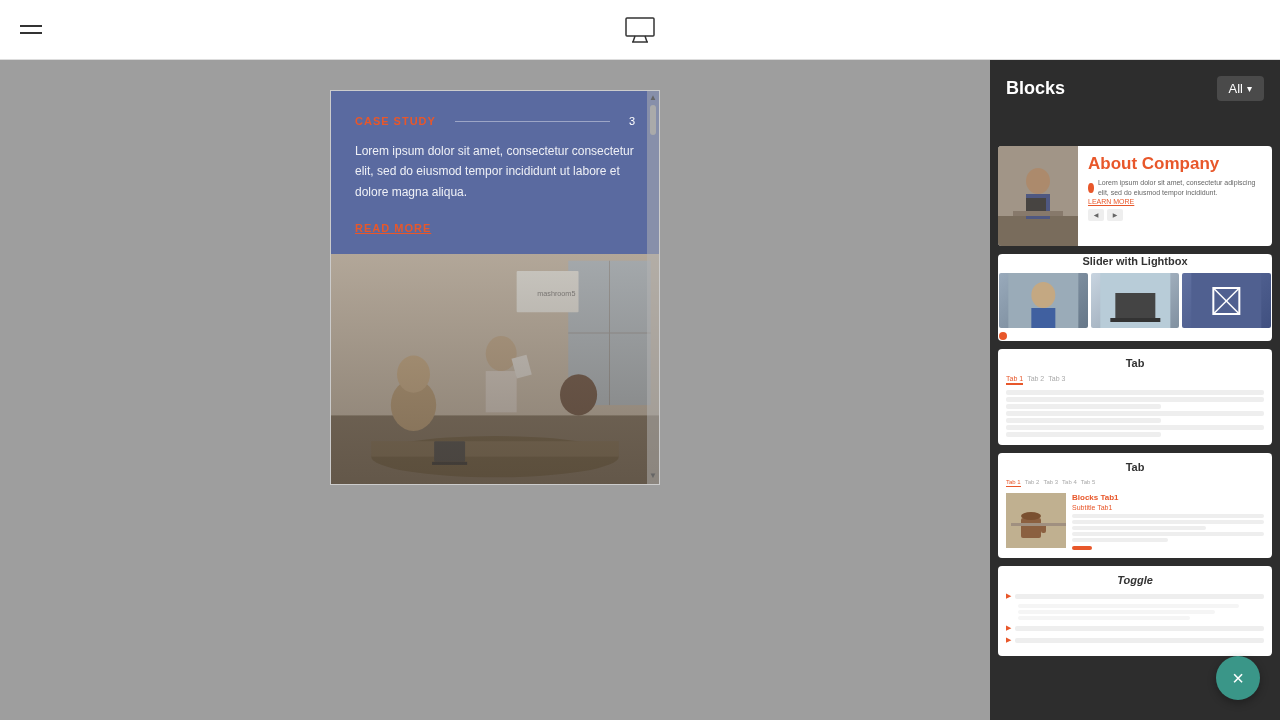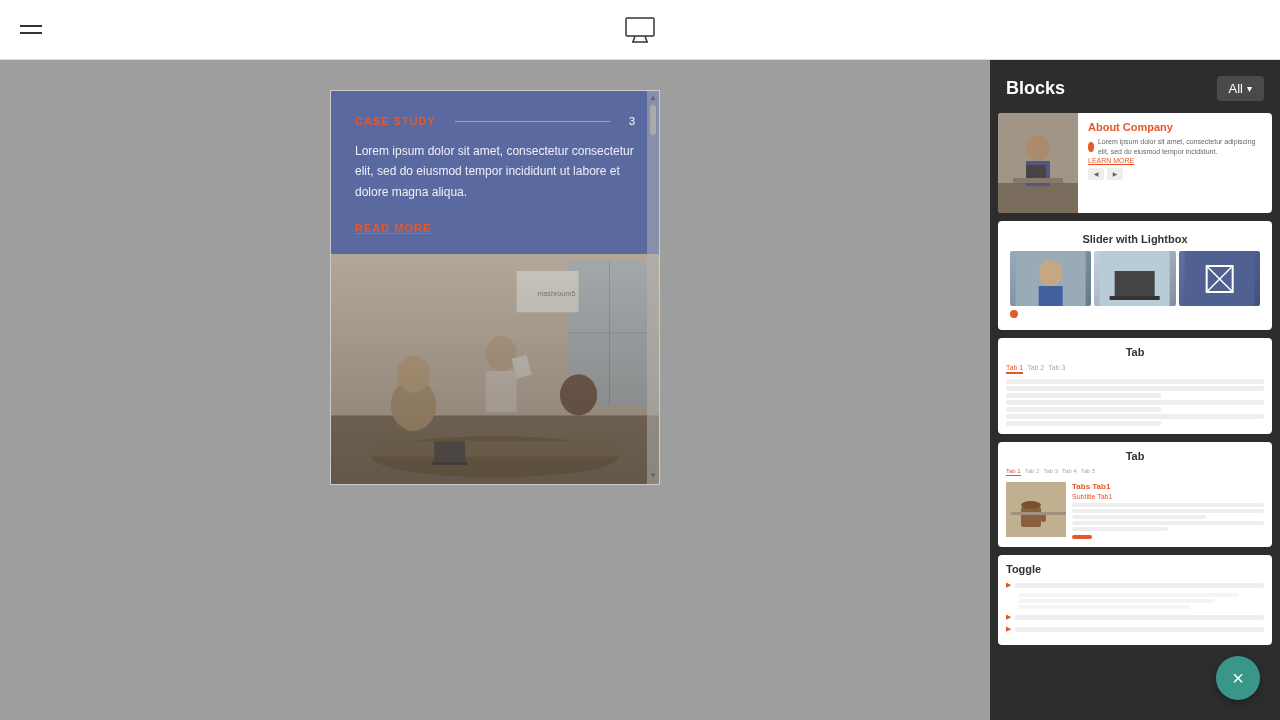--- a/index.html
+++ b/index.html
@@ -136,20 +136,21 @@
 
     
     .right-panel {
       width: 290px;
       background: #2d2d2d;
       display: flex;
       flex-direction: column;
       overflow: hidden;
       flex-shrink: 0;
       position: relative;
+      gap: 33px;
     }
 
     .right-panel-header {
       display: flex;
       align-items: center;
       justify-content: space-between;
       padding: 16px 16px 12px 16px;
       background: #2d2d2d;
     }
     .blocks-title {
@@ -210,21 +211,21 @@
       position: absolute;
       inset: 0;
       background: rgba(80,70,60,0.3);
     }
     .about-company-content {
       padding: 8px 10px;
       flex: 1;
     }
     .about-company-title {
       color: #e8572a;
-      font-size: 11px;
+      font-size: 17px;
       font-weight: 700;
       margin-bottom: 4px;
     }
     .about-company-text {
       color: #666;
       font-size: 7px;
       line-height: 1.4;
       margin-bottom: 4px;
     }
     .about-company-icon-row {
@@ -254,21 +255,21 @@
       border-radius: 2px;
       width: 16px;
       height: 12px;
       font-size: 6px;
       cursor: pointer;
       color: #666;
     }
 
     
     .slider-block {
-      padding: 12px;
+      padding: 1px;
     }
     .slider-block-title {
       color: #333;
       font-size: 11px;
       font-weight: 600;
       margin-bottom: 6px;
       text-align: center;
     }
     .slider-images {
       display: flex;
@@ -401,24 +402,26 @@
       background: #e8572a;
       border-radius: 2px;
       margin-top: 4px;
     }
 
     
     .toggle-block {
       padding: 8px;
     }
     .toggle-block-title {
+      text-align: center;
       font-size: 11px;
       font-weight: 600;
       color: #333;
       margin-bottom: 6px;
+      font-style: italic;
     }
     .toggle-item {
       display: flex;
       align-items: center;
       gap: 4px;
       margin-bottom: 4px;
     }
     .toggle-arrow {
       color: #e8572a;
       font-size: 7px;
@@ -647,21 +650,21 @@
               <rect width="60" height="55" fill="#c0b090"></rect>
 
               <rect x="15" y="25" width="20" height="20" fill="#8b6040" rx="2"></rect>
               <rect x="35" y="30" width="5" height="10" fill="#8b6040" rx="2"></rect>
               <ellipse cx="25" cy="23" rx="10" ry="4" fill="#7a5030"></ellipse>
 
               <rect x="5" y="30" width="55" height="3" fill="#a09080"></rect>
             </svg>
           </div>
           <div class="tab2-text-area">
-            <div class="tab2-title">Tabs Tab1</div>
+            <div class="tab2-title">Blocks Tab1</div>
             <div class="tab2-subtitle">Subtitle Tab1</div>
             <div class="tab2-lines">
               <div class="tab2-line"></div>
               <div class="tab2-line"></div>
               <div class="tab2-line" style="width:70%;"></div>
               <div class="tab2-line"></div>
               <div class="tab2-line" style="width:50%;"></div>
             </div>
             <div class="tab2-link"></div>
           </div>

